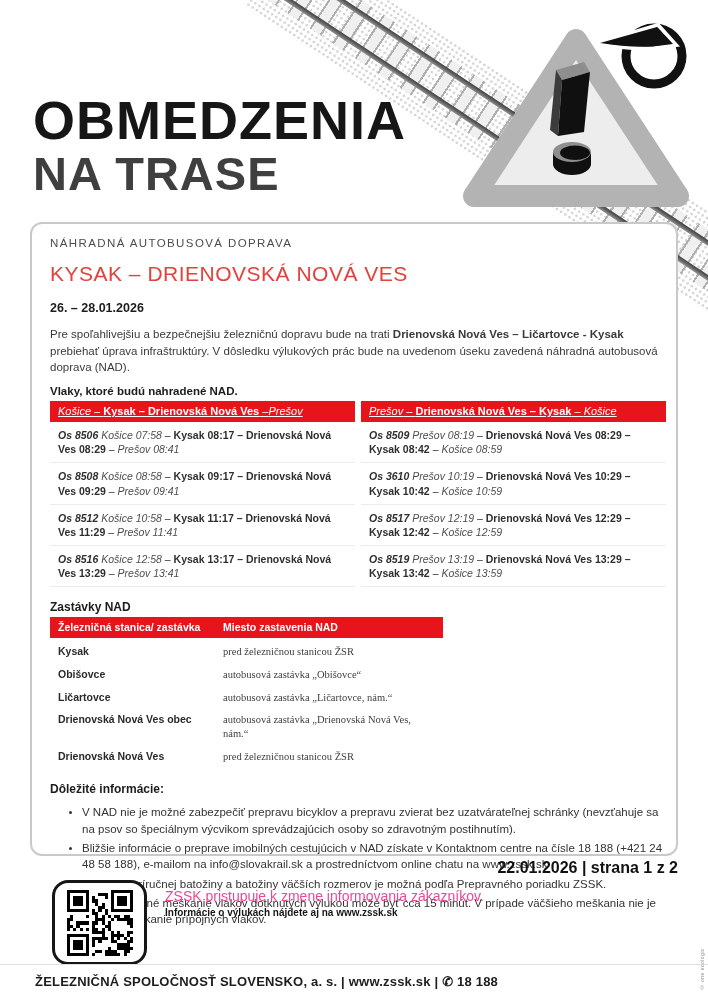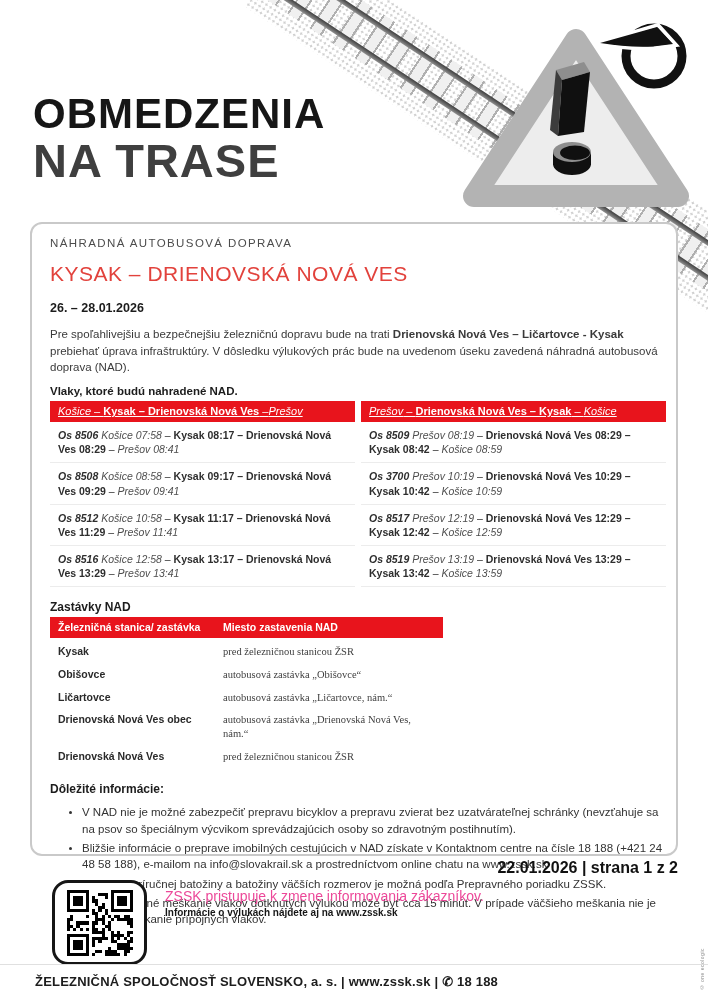--- a/index.html
+++ b/index.html
@@ -20,21 +20,21 @@
             #b0b0b0 15px 17px, transparent 17px 27px); }
   .track::before,.track::after{ content:""; position:absolute; left:-8px; right:-8px;
           height:5px; background:linear-gradient(#3f3f3f,#8f8f8f); }
   .track::before{ top:9px; } .track::after{ bottom:9px; }
 
   .triangle-wrap{ position:absolute; left:452px; top:16px; width:250px; height:202px; z-index:2; }
   .logo-wrap{ position:absolute; left:596px; top:8px; width:108px; height:90px; z-index:3; }
 
   .page-title{ position:absolute; left:33px; top:92px; z-index:4; line-height:1.05;
                font-weight:800; letter-spacing:1px; }
-  .page-title .l1{ font-size:42px; color:#161616; }
+  .page-title .l1{ font-size:54px; color:#161616; }
   .page-title .l2{ font-size:47px; color:#3f3f3f; }
 
   
   .card{ position:absolute; left:30px; top:222px; width:648px; height:634px; z-index:5;
          background:#fff; border:2px solid #c9c9c9; border-radius:12px;
          padding:13px 10px 0 18px; }
   .kicker{ font-size:11.5px; letter-spacing:1.4px; color:#4c4c4c; }
   .route-title{ margin-top:13px; font-size:21px; letter-spacing:.5px;
                 color:var(--title-red); font-weight:500; }
   .date-range{ margin-top:15px; font-size:12.5px; font-weight:700; color:var(--ink); }
@@ -127,21 +127,21 @@
   <div class="t-grid">
     <div class="t-head"><span class="sg-i">Košice</span><span class="sg-r"> – </span><span class="sg-b">Kysak – Drienovská Nová Ves</span><span class="sg-r"> –</span><span class="sg-i">Prešov</span></div>
     <div class="t-head"><span class="sg-i">Prešov</span><span class="sg-r"> – </span><span class="sg-b">Drienovská Nová Ves – Kysak</span><span class="sg-r"> – </span><span class="sg-i">Košice</span></div>
     <div class="contents">
       
     
         <div class="t-cell"><span class="sg-bi">Os 8506 </span><span class="sg-i">Košice 07:58</span><span class="sg-r"> – </span><span class="sg-b">Kysak 08:17 – Drienovská Nová Ves 08:29</span><span class="sg-r"> – </span><span class="sg-i">Prešov 08:41</span></div>
         <div class="t-cell"><span class="sg-bi">Os 8509 </span><span class="sg-i">Prešov 08:19</span><span class="sg-r"> – </span><span class="sg-b">Drienovská Nová Ves 08:29 – Kysak 08:42</span><span class="sg-r"> – </span><span class="sg-i">Košice 08:59</span></div>
       
         <div class="t-cell"><span class="sg-bi">Os 8508 </span><span class="sg-i">Košice 08:58</span><span class="sg-r"> – </span><span class="sg-b">Kysak 09:17 – Drienovská Nová Ves 09:29</span><span class="sg-r"> – </span><span class="sg-i">Prešov 09:41</span></div>
-        <div class="t-cell"><span class="sg-bi">Os 3700 </span><span class="sg-i">Prešov 10:19</span><span class="sg-r"> – </span><span class="sg-b">Drienovská Nová Ves 10:29 – Kysak 10:42</span><span class="sg-r"> – </span><span class="sg-i">Košice 10:59</span></div>
+        <div class="t-cell"><span class="sg-bi">Os 3610 </span><span class="sg-i">Prešov 10:19</span><span class="sg-r"> – </span><span class="sg-b">Drienovská Nová Ves 10:29 – Kysak 10:42</span><span class="sg-r"> – </span><span class="sg-i">Košice 10:59</span></div>
       
         <div class="t-cell"><span class="sg-bi">Os 8512 </span><span class="sg-i">Košice 10:58</span><span class="sg-r"> – </span><span class="sg-b">Kysak 11:17 – Drienovská Nová Ves 11:29</span><span class="sg-r"> – </span><span class="sg-i">Prešov 11:41</span></div>
         <div class="t-cell"><span class="sg-bi">Os 8517 </span><span class="sg-i">Prešov 12:19</span><span class="sg-r"> – </span><span class="sg-b">Drienovská Nová Ves 12:29 – Kysak 12:42</span><span class="sg-r"> – </span><span class="sg-i">Košice 12:59</span></div>
       
         <div class="t-cell"><span class="sg-bi">Os 8516 </span><span class="sg-i">Košice 12:58</span><span class="sg-r"> – </span><span class="sg-b">Kysak 13:17 – Drienovská Nová Ves 13:29</span><span class="sg-r"> – </span><span class="sg-i">Prešov 13:41</span></div>
         <div class="t-cell"><span class="sg-bi">Os 8519 </span><span class="sg-i">Prešov 13:19</span><span class="sg-r"> – </span><span class="sg-b">Drienovská Nová Ves 13:29 – Kysak 13:42</span><span class="sg-r"> – </span><span class="sg-i">Košice 13:59</span></div>
       </div>
   </div>
 
   <div class="stops-heading">Zastávky NAD</div>

